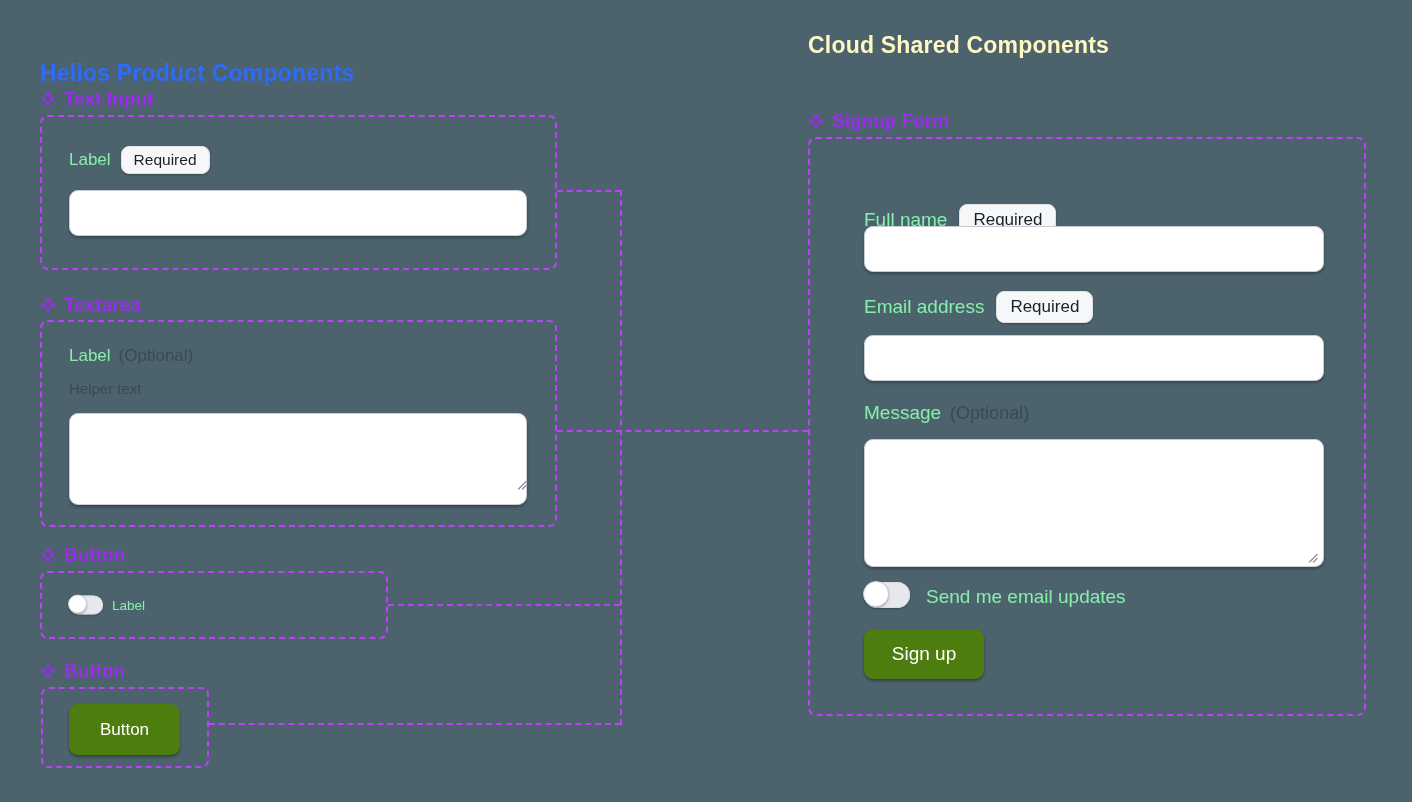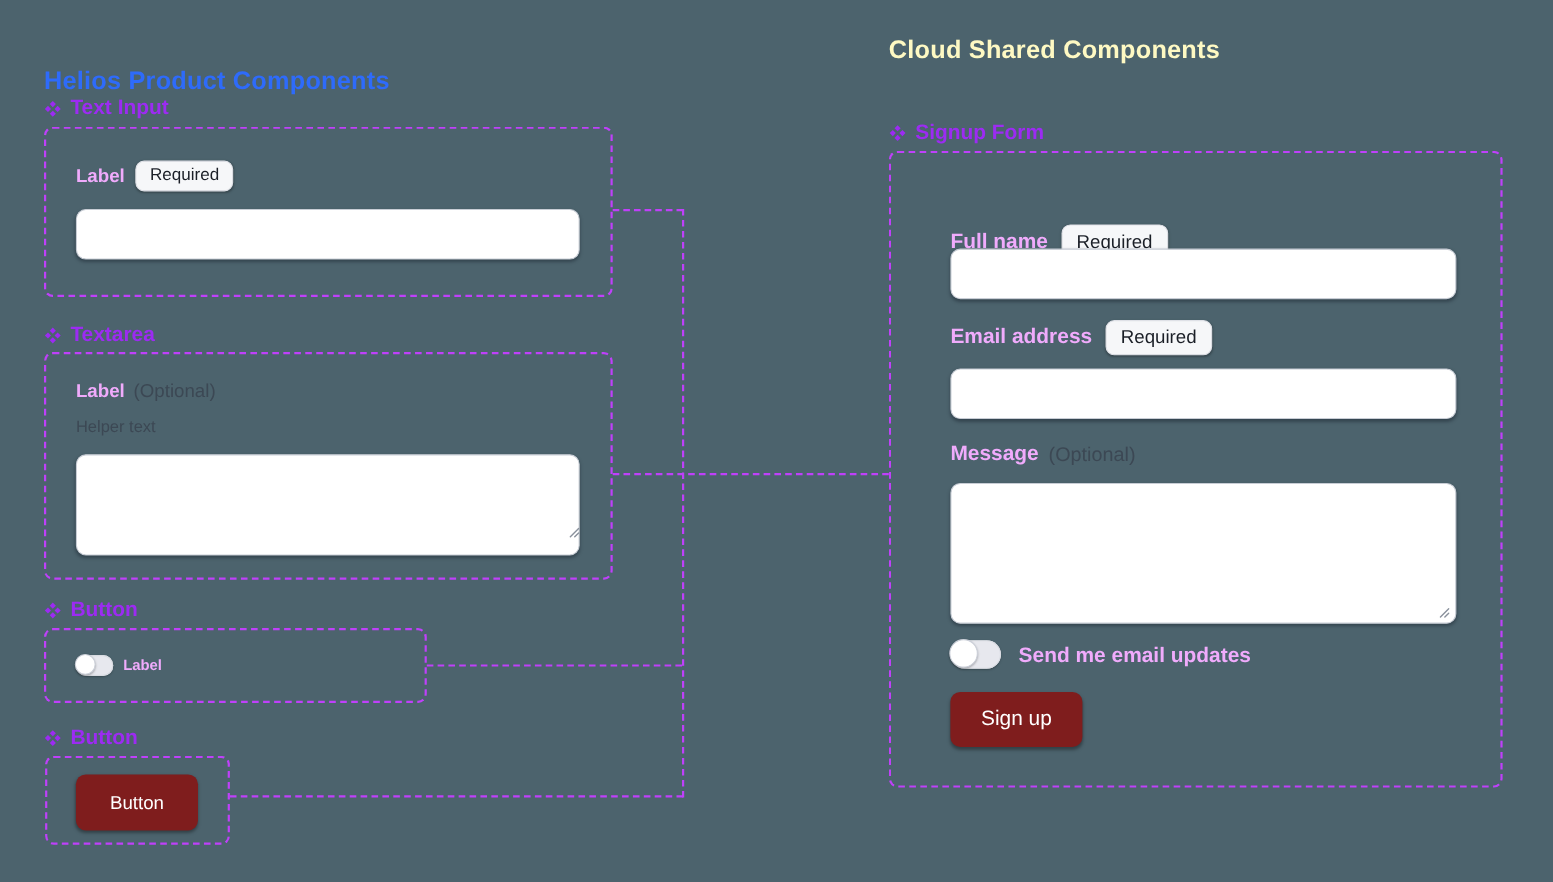--- a/index.html
+++ b/index.html
@@ -27,21 +27,21 @@
 
   
   .dash-box {
     position:absolute; border:2px dashed #bf40fa; border-radius:8px;
   }
   .conn-h { position:absolute; height:0; border-top:2px dashed #bf40fa; }
   .conn-v { position:absolute; width:0; border-left:2px dashed #bf40fa; }
 
   
   .field-row { position:absolute; display:flex; align-items:center; }
-  .field-label { font-weight:700; color:#f0abfc; }
+  .field-label { font-weight:400; color:#86efac; }
   .fl-17 { font-size:17px; }
   .fl-19 { font-size:19px; }
   .muted { color:#3c4854; font-weight:500; }
   .badge {
     display:inline-flex; align-items:center; justify-content:center;
     background:#f6f7f9; border:1px solid #dfe1e7; border-radius:8px;
     color:#1b1f27; box-shadow:0 1px 2px rgba(0,0,0,.28);
   }
   .badge-sm { font-size:15.5px; padding:4px 12px; margin-left:10px; }
   .badge-lg { font-size:17px; padding:5px 13px; margin-left:12px; }
@@ -70,21 +70,21 @@
   .toggle-lg { width:46px; height:26px; }
   .toggle-lg .knob { width:26px; height:26px; margin:-1px 0 0 -1px; }
   .toggle-row { position:absolute; display:flex; align-items:center; }
 
   
   .btn {
     position:absolute; display:flex; align-items:center; justify-content:center;
     border-radius:9px; font-family:"Liberation Sans", sans-serif; font-weight:500;
     cursor:pointer; border:none;
   }
-  .btn-primary { background:#7f1d1d; color:#ffffff; box-shadow:0 2px 3px rgba(0,0,0,.35); }
+  .btn-primary { background:#4d7c0f; color:#ffffff; box-shadow:0 2px 3px rgba(0,0,0,.35); }
   .btn-secondary { background:#fdfdfe; color:#1a1d23; border:1.5px solid #c8cdd5;
                    box-shadow:0 2px 3px rgba(0,0,0,.3); }
 </style>
 </head>
 <body>
 
 <div class="conn-h" style="left:557px; top:190px; width:64px;"></div>
 <div class="conn-v" style="left:620px; top:190px; height:535px;"></div>
 <div class="conn-h" style="left:557px; top:430px; width:251px;"></div>
 <div class="conn-h" style="left:388px; top:604px; width:232px;"></div>

